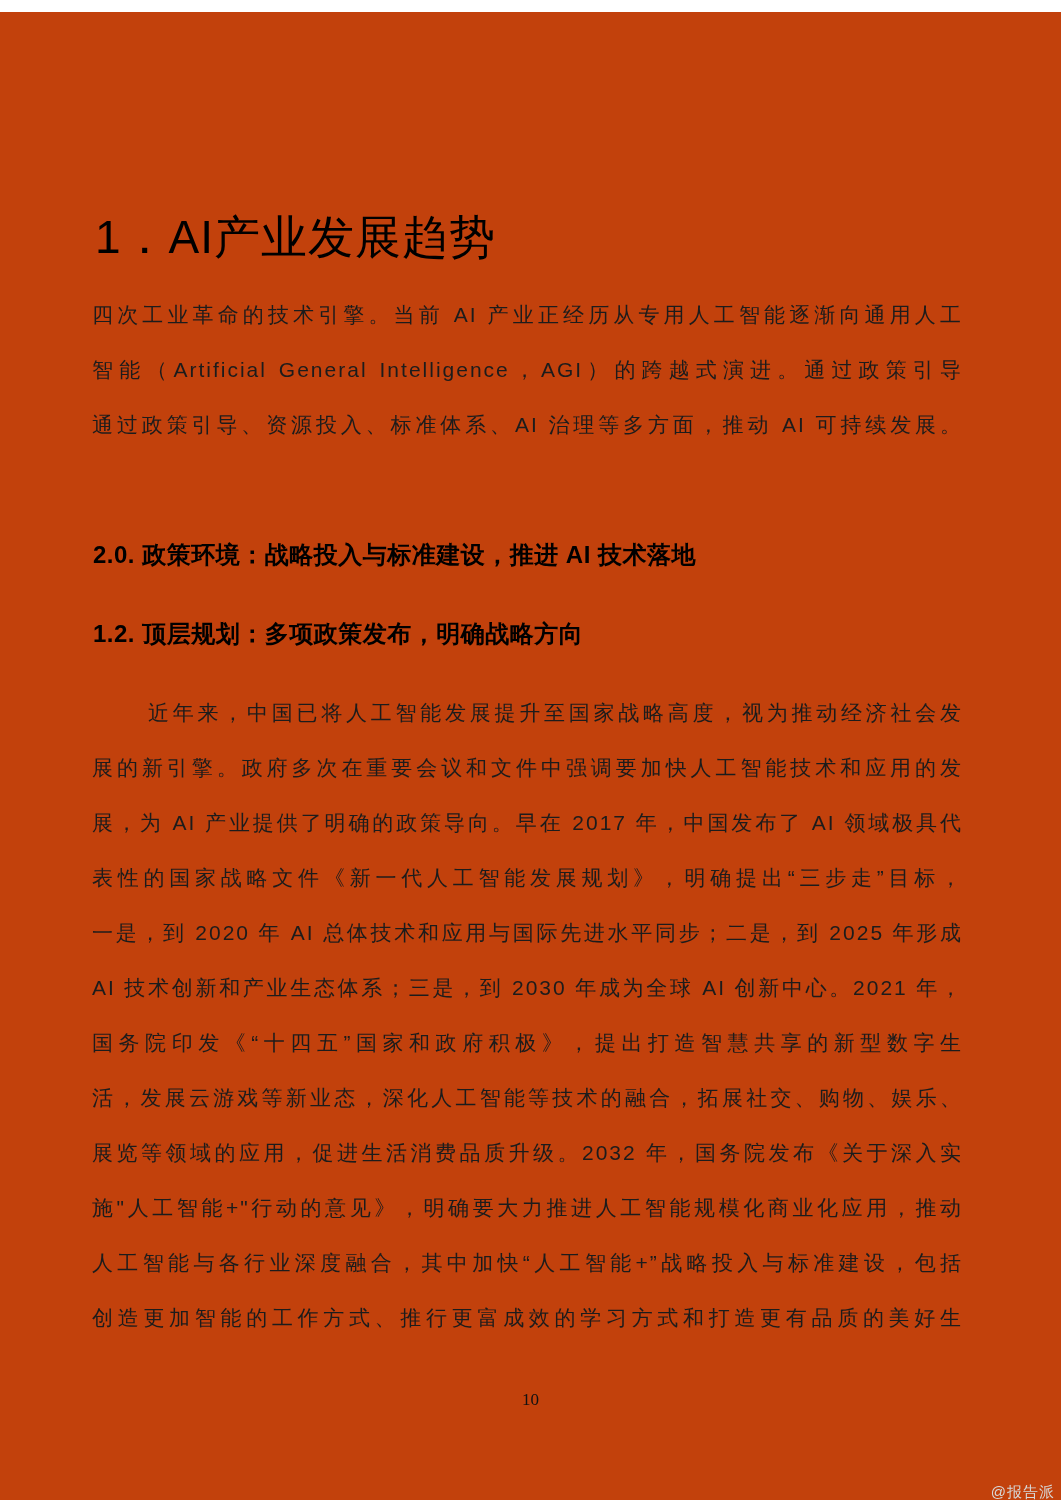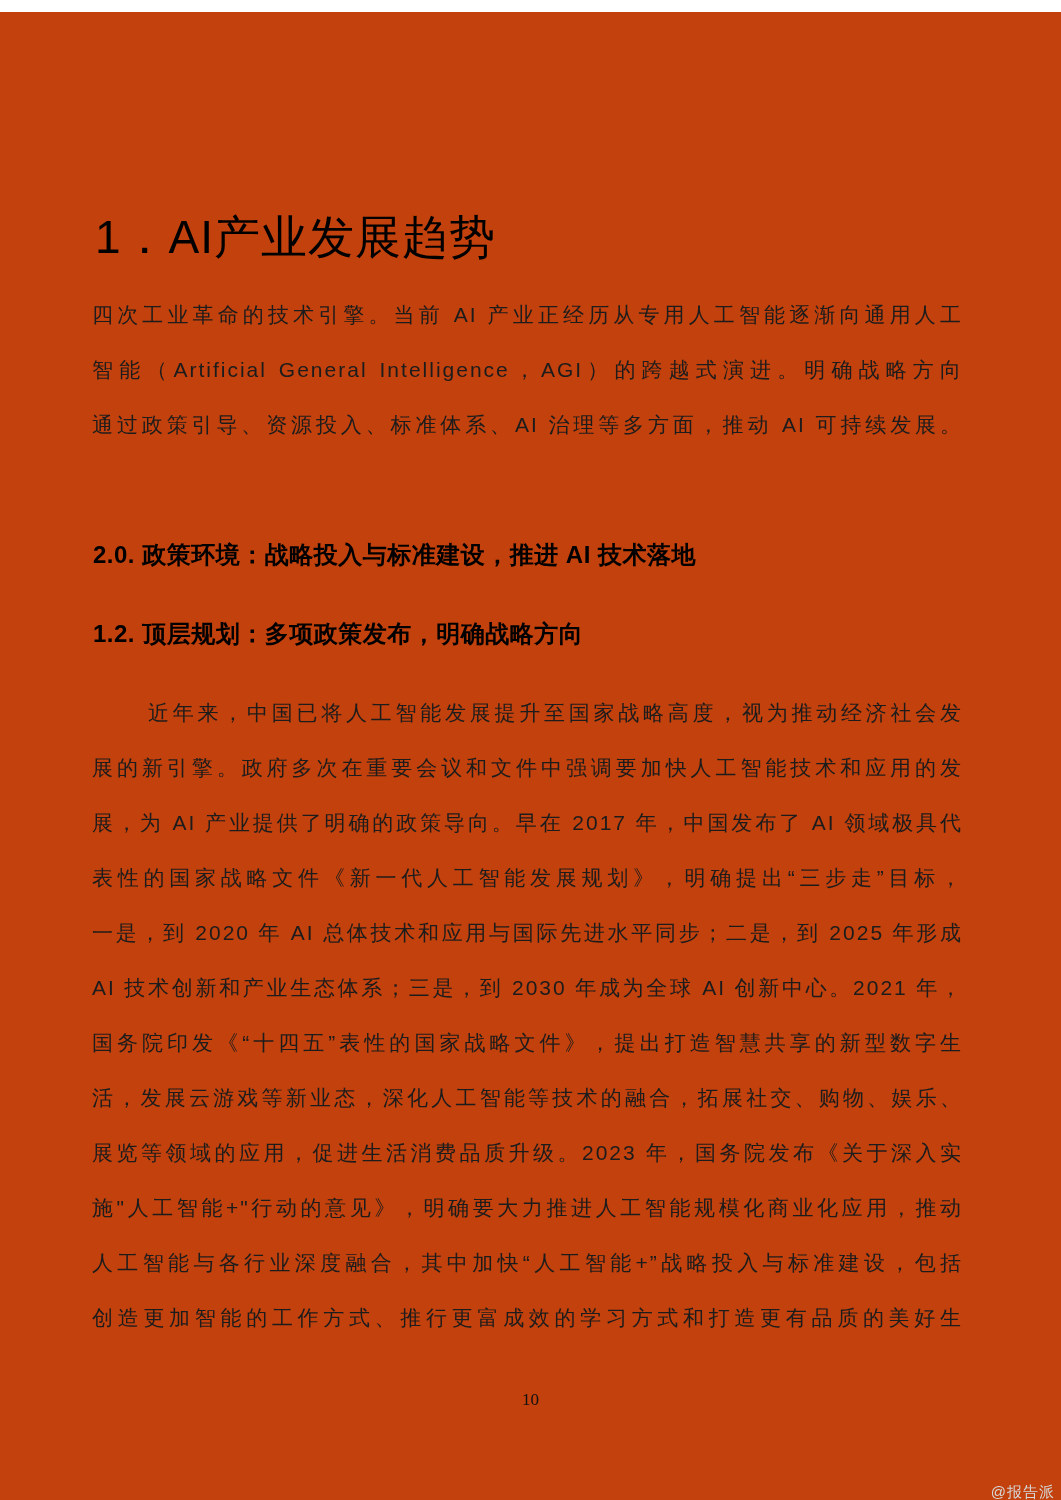--- a/index.html
+++ b/index.html
@@ -90,38 +90,38 @@
 </style>
 </head>
 <body>
 
 <div class="page">
 
   <h1 class="doc-title">1．AI产业发展趋势</h1>
 
   <div class="para para-1">
       <div class="line">四次工业革命的技术引擎。当前 AI 产业正经历从专用人工智能逐渐向通用人工</div>
-      <div class="line">智能（Artificial General Intelligence，AGI）的跨越式演进。明确战略方向</div>
+      <div class="line">智能（Artificial General Intelligence，AGI）的跨越式演进。通过政策引导</div>
       <div class="line">通过政策引导、资源投入、标准体系、AI 治理等多方面，推动 AI 可持续发展。</div>
     </div>
 
   <h2 class="h2 h2-1">2.0. 政策环境：战略投入与标准建设，推进 AI 技术落地</h2>
 
   <h2 class="h2 h2-2">1.2. 顶层规划：多项政策发布，明确战略方向</h2>
 
   <div class="para para-2">
       <div class="line indent">近年来，中国已将人工智能发展提升至国家战略高度，视为推动经济社会发</div>
       <div class="line">展的新引擎。政府多次在重要会议和文件中强调要加快人工智能技术和应用的发</div>
       <div class="line">展，为 AI 产业提供了明确的政策导向。早在 2017 年，中国发布了 AI 领域极具代</div>
       <div class="line">表性的国家战略文件《新一代人工智能发展规划》，明确提出“三步走”目标，</div>
       <div class="line">一是，到 2020 年 AI 总体技术和应用与国际先进水平同步；二是，到 2025 年形成</div>
       <div class="line">AI 技术创新和产业生态体系；三是，到 2030 年成为全球 AI 创新中心。2021 年，</div>
-      <div class="line">国务院印发《“十四五”表性的国家战略文件》，提出打造智慧共享的新型数字生</div>
+      <div class="line">国务院印发《“十四五”国家和政府积极》，提出打造智慧共享的新型数字生</div>
       <div class="line">活，发展云游戏等新业态，深化人工智能等技术的融合，拓展社交、购物、娱乐、</div>
-      <div class="line">展览等领域的应用，促进生活消费品质升级。2023 年，国务院发布《关于深入实</div>
+      <div class="line">展览等领域的应用，促进生活消费品质升级。2032 年，国务院发布《关于深入实</div>
       <div class="line">施"人工智能+"行动的意见》，明确要大力推进人工智能规模化商业化应用，推动</div>
       <div class="line">人工智能与各行业深度融合，其中加快“人工智能+”战略投入与标准建设，包括</div>
       <div class="line">创造更加智能的工作方式、推行更富成效的学习方式和打造更有品质的美好生</div>
     </div>
 
   <div class="page-number">10</div>
 
   <div class="watermark">@报告派</div>
 
 </div>

